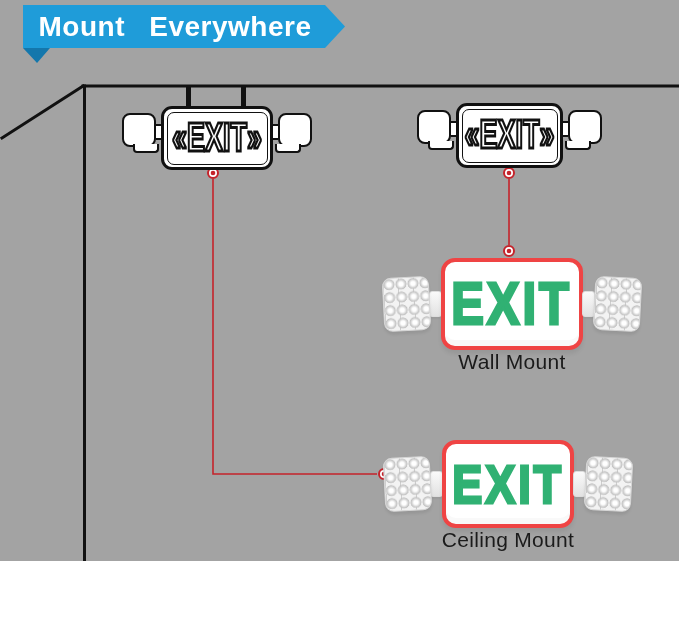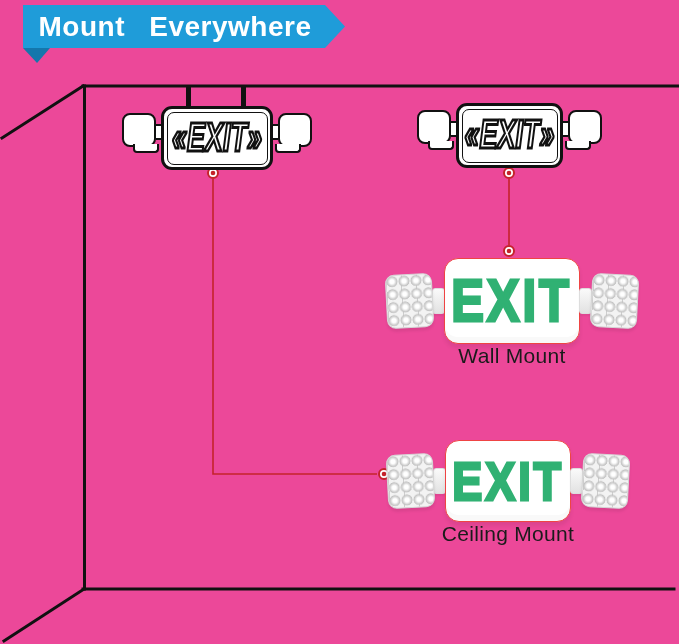--- a/index.html
+++ b/index.html
@@ -1,17 +1,17 @@
 <!DOCTYPE html>
 <html style="--banner_blue: #1f9cd9; --banner_fold: #1477ac; --line_black: #111111; --connector_red: #c5232b; --exit_green: #30b173;"><head>
 <meta charset="utf-8">
 <style>
   html,body{margin:0;padding:0;background:#fff;}
   #stage{
-    position:relative;width:679px;height:644px;background:#ec4899;overflow:hidden;
+    position:relative;width:679px;height:561px;background:#a3a3a3;overflow:hidden;
     font-family:"Liberation Sans", sans-serif;
   }
 
   
   .banner{
     position:absolute;left:23px;top:5px;width:322px;height:43px;
     background:var(--banner_blue,#1f9cd9);
     clip-path:polygon(0 0,302px 0,322px 50%,302px 100%,0 100%);
     display:flex;align-items:center;justify-content:center;
   }
@@ -44,21 +44,21 @@
     border:2px solid #111;border-top:none;border-radius:0 0 4px 4px;background:#fff;
   }
   .la-head.lft::after{left:9px;right:-5px;}
   .la-head.rgt::after{left:-5px;right:9px;}
   .la-arm{
     width:5px;height:12px;margin-top:18px;
     border:2px solid #111;border-left:none;border-right:none;background:#fff;
   }
   .la-body{
     border:3px solid #111;border-radius:11px;background:#fff;
-    padding:2.5px;box-sizing:border-box;font-style:italic;
+    padding:2.5px;box-sizing:border-box;
   }
   .la-body-inner{
     width:100%;height:100%;border:1.5px solid #111;border-radius:7px;
     display:flex;align-items:center;justify-content:center;box-sizing:border-box;
   }
   .la-text{
     font-weight:bold;font-size:27px;letter-spacing:0px;color:#fff;
     -webkit-text-stroke:2px #111;transform:scaleY(1.5);white-space:nowrap;
   }
   .la-body.sz-l{width:112px;height:64px;}
@@ -76,21 +76,21 @@
     background-size:12px 13px, auto;
     box-shadow:0 3px 3px rgba(0,0,0,.08);
   }
   .p-head.tl{transform:rotate(-3deg);}
   .p-head.tr{transform:rotate(3deg);}
   .p-arm{
     width:11px;height:24px;background:linear-gradient(#fafafa,#e2e2e2);
     border:1px solid #ddd;border-radius:3px;margin:0 -1px;box-shadow:0 2px 2px rgba(0,0,0,.05);
   }
   .p-body{
-    background:#ffffff;border:1px solid #ef4444;border-radius:14px;
+    background:#ffffff;border:4px solid #ef4444;border-radius:14px;
     display:flex;align-items:center;justify-content:center;
     box-shadow:0 4px 4px rgba(0,0,0,.07), inset 0 -6px 0 rgba(0,0,0,.025);
   }
   .p-body.sz-wall{width:134px;height:84px;}
   .p-body.sz-ceil{width:124px;height:80px;}
   .p-exit{
     color:var(--exit_green,#30b173);font-weight:bold;letter-spacing:3px;
     -webkit-text-stroke:2.5px var(--exit_green,#30b173);white-space:nowrap;
   }
   .sz-wall .p-exit{font-size:50px;transform:scale(0.98,1.18);}

